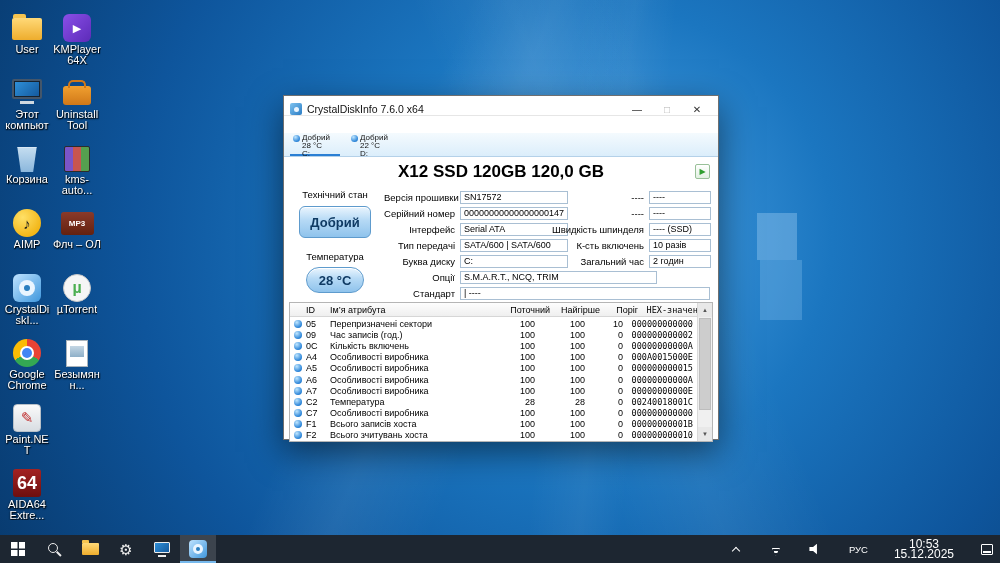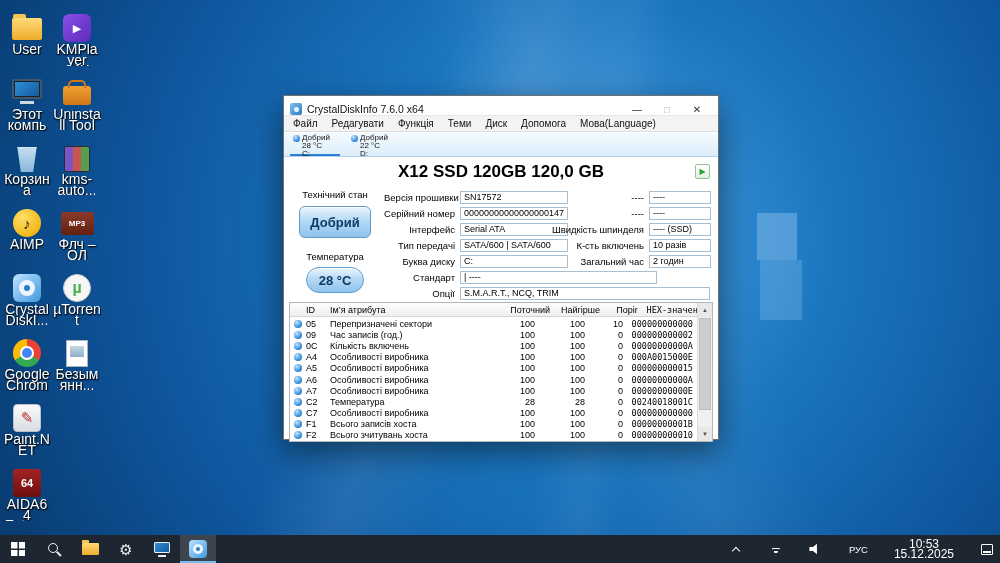--- a/index.html
+++ b/index.html
@@ -24,21 +24,21 @@
 
   
   .desktop-icons {
     position:absolute; left:2px; top:4px;
     display:grid; grid-template-rows:repeat(8,65px); grid-auto-flow:column;
     grid-auto-columns:50px; justify-items:center;
   }
   .d-icon { width:48px; display:flex; flex-direction:column; align-items:center; padding-top:2px; cursor:default; }
   .d-img { height:36px; display:flex; align-items:flex-end; justify-content:center; }
   .d-label {
-    margin-top:2px; font-size:14px; line-height:10.5px; color:#fff; text-align:center;
+    margin-top:2px; font-size:11px; line-height:10.5px; color:#fff; text-align:center;
     text-shadow:0 1px 2px rgba(0,0,0,.95), 1px 1px 1px rgba(0,0,0,.8);
     max-height:22px; overflow:hidden; word-break:break-word;
   }
   .d-shape { display:flex; align-items:center; justify-content:center; }
 
   .ic-folder { width:30px; height:22px; background:linear-gradient(#ffd978,#eead2d); border-radius:2px; position:relative; margin-bottom:2px; }
   .ic-folder::before { content:""; position:absolute; top:-4px; left:1px; width:13px; height:4px; background:#f6c44f; border-radius:2px 2px 0 0; }
 
   .ic-computer { width:30px; height:20px; background:#16222e; border:2px solid #44566a; border-radius:2px; position:relative; margin-bottom:8px; }
   .ic-computer::before { content:""; position:absolute; inset:1px; background:linear-gradient(135deg,#2e8fd8,#145a9e); }
@@ -48,21 +48,21 @@
   .ic-recycle::before { content:""; position:absolute; top:0; left:0; right:0; height:4px; background:#eef7fe; }
 
   .ic-aimp { width:28px; height:28px; border-radius:50%; background:radial-gradient(circle at 35% 30%, #ffe066, #f2b618 72%); color:#1c1c1c; font-size:15px; font-weight:bold; }
   .ic-cdi { width:28px; height:28px; border-radius:6px; background:linear-gradient(135deg,#bfe3ff,#3f97dd); position:relative; }
   .ic-cdi::before { content:""; position:absolute; inset:6px; border-radius:50%; background:#eaf5ff; }
   .ic-cdi::after { content:""; position:absolute; left:50%; top:50%; width:6px; height:6px; margin:-3px; border-radius:50%; background:#2a7ec0; }
   .ic-chrome { width:28px; height:28px; border-radius:50%; background:conic-gradient(#ea4335 0 120deg, #34a853 0 240deg, #fbbc05 0 360deg); position:relative; }
   .ic-chrome::before { content:""; position:absolute; inset:7px; border-radius:50%; background:#fff; }
   .ic-chrome::after { content:""; position:absolute; inset:9px; border-radius:50%; background:#4285f4; }
   .ic-paintnet { width:28px; height:28px; border-radius:4px; background:linear-gradient(#fafafa,#d8dde2); color:#c03030; font-size:15px; border:1px solid #b8c0c8; }
-  .ic-aida { width:28px; height:28px; background:linear-gradient(#a32222,#6e0f0f); border-radius:3px; color:#fff; font-weight:bold; font-size:11px; }
+  .ic-aida { width:28px; height:28px; background:linear-gradient(#a32222,#6e0f0f); border-radius:3px; color:#fff; font-weight:bold; font-size:18px; }
   .ic-kmplayer { width:28px; height:28px; border-radius:6px; background:linear-gradient(135deg,#8a4fe8,#5c2bb8); color:#fff; font-size:11px; }
   .ic-winrar { width:26px; height:26px; border:1px solid #2c2c2c; border-radius:2px; background:linear-gradient(90deg,#7b55c8 0 33%, #c8554f 33% 66%, #55a04f 66% 100%); }
   .ic-toolbox { width:28px; height:19px; background:linear-gradient(#f0a030,#d07818); border-radius:3px; position:relative; margin-bottom:2px; }
   .ic-toolbox::before { content:""; position:absolute; top:-6px; left:50%; transform:translateX(-50%); width:14px; height:6px; border:2px solid #d07818; border-bottom:none; border-radius:5px 5px 0 0; }
   .ic-mp3 { width:33px; height:23px; background:linear-gradient(#8a3a2a,#63210f); border-radius:3px; color:#fff; font-size:8px; font-weight:bold; margin-bottom:2px; }
   .ic-utorrent { width:28px; height:28px; border-radius:50%; background:#f6f6f6; border:1px solid #c8c8c8; color:#4caf50; font-size:16px; font-weight:bold; }
   .ic-file { width:22px; height:27px; background:#fff; border:1px solid #aab4bc; position:relative; }
   .ic-file::before { content:""; position:absolute; inset:5px 3px 9px 3px; background:linear-gradient(#c4d6e4,#8fb0c8); }
 
   
@@ -286,36 +286,20 @@
     <div class="titlebar">
       <span class="app-icon"></span>
       <span class="title-text">CrystalDiskInfo 7.6.0 x64</span>
       <span class="win-btns">
         <span class="wbtn">—</span>
         <span class="wbtn dim">□</span>
         <span class="wbtn">✕</span>
       </span>
     </div>
 
-    <div class="menubar">
-
-        <span class="menu-item">Файл</span>
-
-        <span class="menu-item">Редагувати</span>
-
-        <span class="menu-item">Функція</span>
-
-        <span class="menu-item">Теми</span>
-
-        <span class="menu-item">Диск</span>
-
-        <span class="menu-item">Допомога</span>
-
-        <span class="menu-item">Мова(Language)</span>
-      </div>
 
     <div class="drivebar">
 
         <div class="drive-tab is-active">
           <span class="drive-status-row">
             <span class="drive-dot"></span>
             <span>Добрий</span>
           </span>
           <span class="drive-temp">28 °C</span>
           <span class="drive-letter">C:</span>
@@ -368,27 +352,27 @@
 
           <div class="field-row">
             <span class="field-label">Буква диску</span>
             <span class="field-value">C:</span>
           </div>
         </div>
 
       <div class="fields-wide">
 
           <div class="field-row">
+            <span class="field-label">Опції</span>
+            <span class="field-value">S.M.A.R.T., NCQ, TRIM</span>
+          </div>
+
+          <div class="field-row">
             <span class="field-label">Стандарт</span>
             <span class="field-value">| ----</span>
-          </div>
-
-          <div class="field-row">
-            <span class="field-label">Опції</span>
-            <span class="field-value">S.M.A.R.T., NCQ, TRIM</span>
           </div>
         </div>
 
       <div class="fields-right">
 
           <div class="field-row">
             <span class="field-label">----</span>
             <span class="field-value">----</span>
           </div>
 

